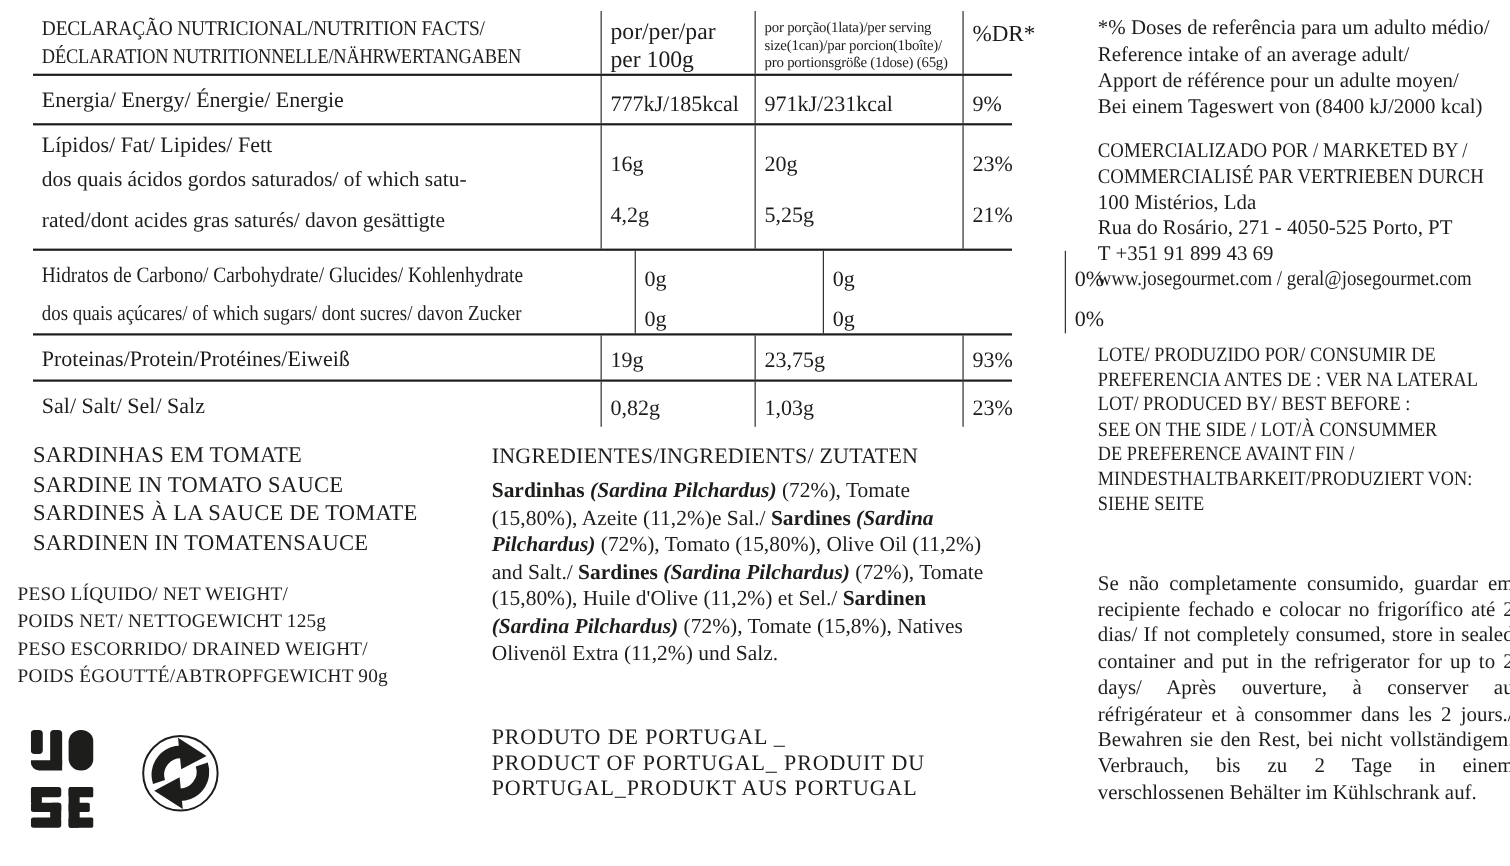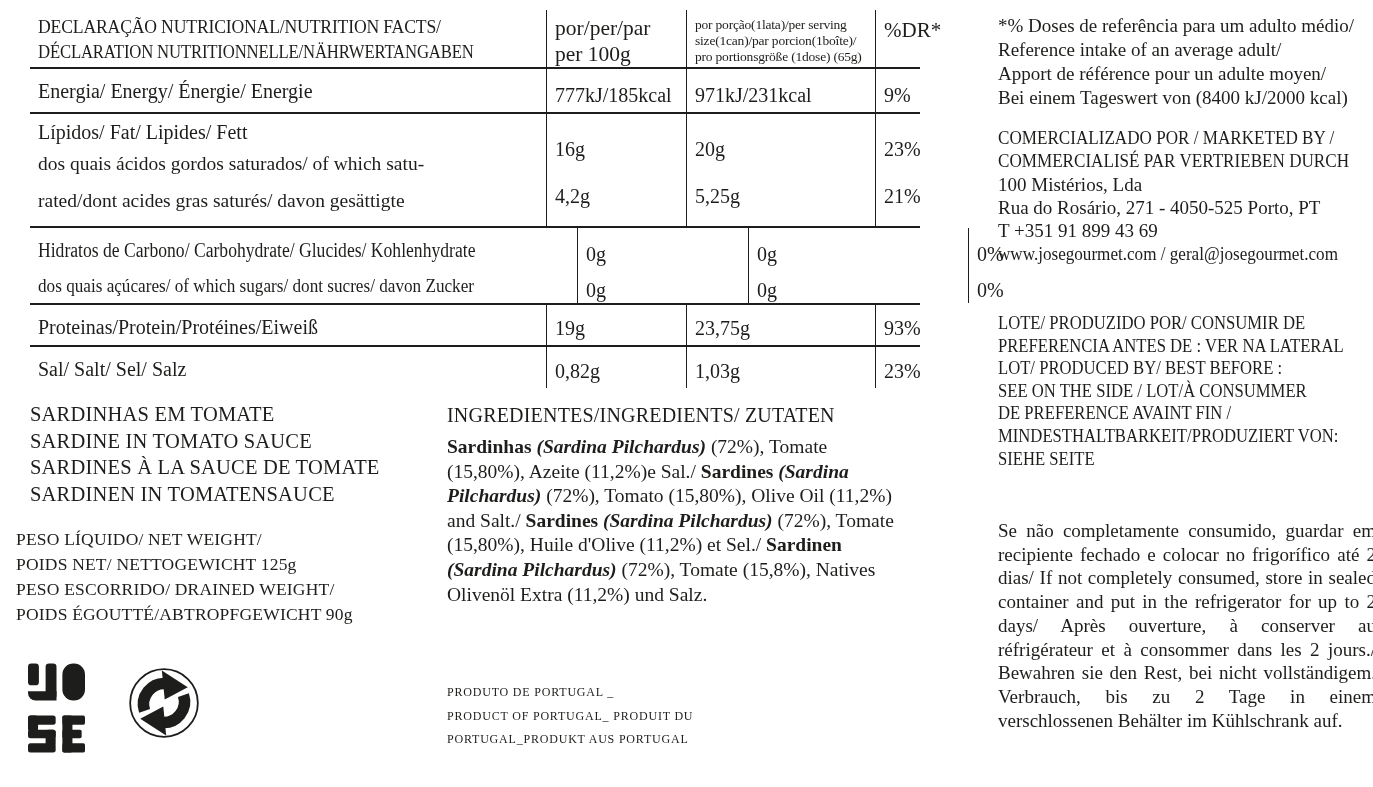--- a/index.html
+++ b/index.html
@@ -47,21 +47,21 @@
   .prodnames{position:absolute;left:30px;top:401px;font-size:20.5px;line-height:26.5px;letter-spacing:0.2px;}
   .weights{position:absolute;left:16px;top:527px;font-size:17.5px;line-height:25px;letter-spacing:0.2px;}
   .jose-logo{position:absolute;left:28px;top:656px;}
   .green-dot{position:absolute;left:128px;top:666px;}
   
   .ing{position:absolute;left:447px;top:404px;width:462px;}
   .ing-head{font-size:20px;letter-spacing:0.2px;margin-bottom:8px;}
   .ing-body{font-size:19.5px;line-height:24.6px;text-align:left;}
   .seg-b{font-weight:bold;}
   .seg-bi{font-weight:bold;font-style:italic;}
-  .origin{position:absolute;left:447px;top:681px;font-size:12px;line-height:23.5px;letter-spacing:0.8px;}
+  .origin{position:absolute;left:447px;top:659px;font-size:20px;line-height:23.5px;letter-spacing:0.8px;}
   
   .rcol{position:absolute;left:998px;width:395px;}
   .refnote{top:14px;font-size:19px;line-height:24px;}
   .marketed{top:126px;font-size:19px;line-height:23.3px;}
   .lot{top:312px;font-size:18.5px;line-height:22.6px;}
   .capsline{display:inline-block;transform:scaleX(.9);transform-origin:0 50%;white-space:nowrap;}
   .storage{top:519px;width:378px;font-size:19px;line-height:23.7px;text-align:justify;}
   .rline{white-space:nowrap;}
 </style>
 </head>

